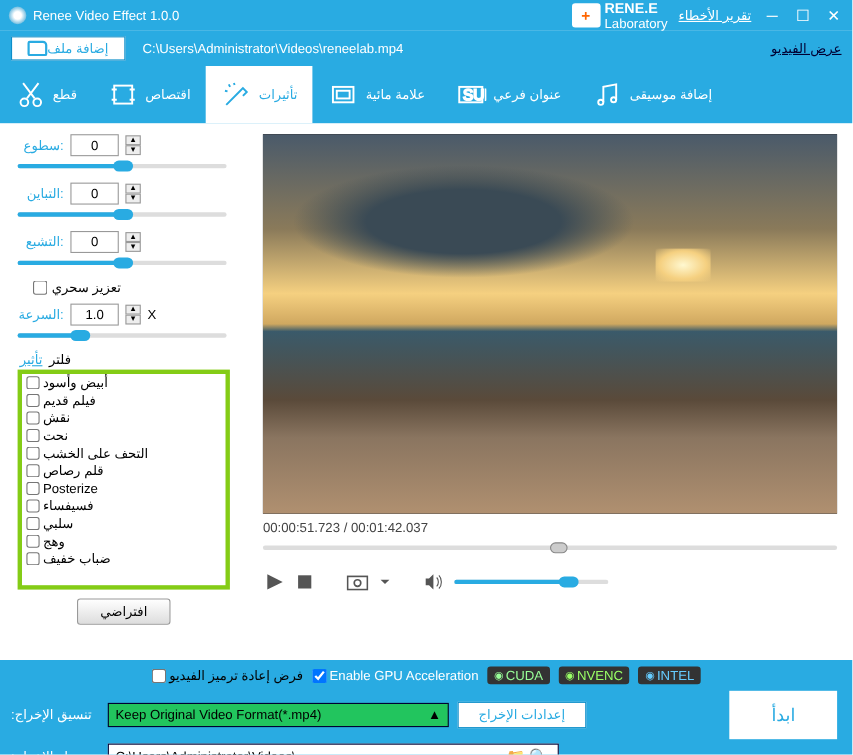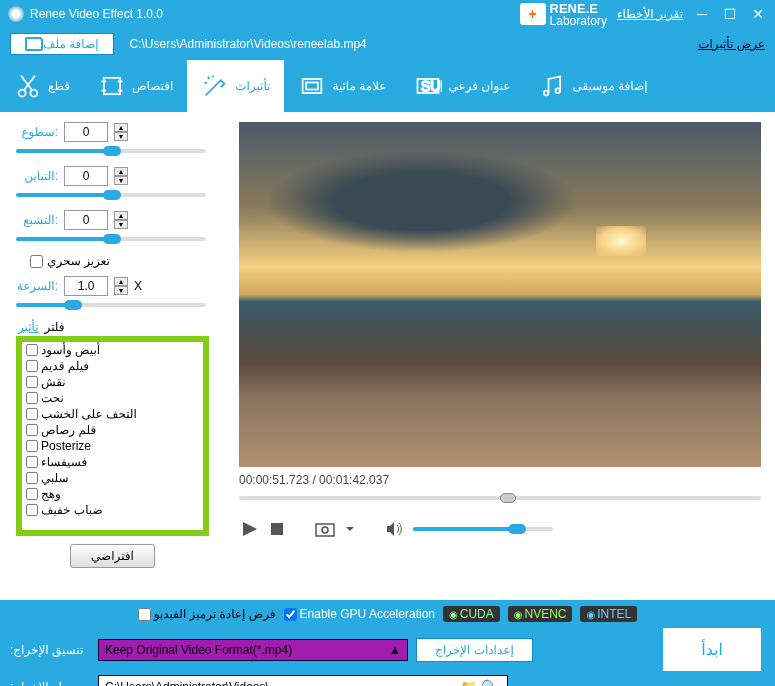--- a/index.html
+++ b/index.html
@@ -29,21 +29,21 @@
 .spin { width:14px; display:flex; flex-direction:column; }
 .spin div { height:9px; border:1px solid #999; background:#eee; font-size:7px; text-align:center; line-height:7px; cursor:pointer; }
 .slider { width:190px; height:14px; position:relative; margin:2px 0 8px 6px; }
 .track { position:absolute; top:5px; height:4px; width:100%; background:#ddd; border-radius:2px; }
 .fill { position:absolute; top:5px; height:4px; background:#29abe2; border-radius:2px; }
 .thumb { position:absolute; top:2px; width:18px; height:10px; background:#29abe2; border-radius:5px; }
 .chk { display:flex; align-items:center; gap:4px; margin:4px 0 8px 8px;padding-left:12px; }
 .chk input { width:13px; height:13px; }
 .filterhdr { display:flex; gap:6px; margin:4px 0 2px 8px; }
 .filterhdr span:first-child { color:#29abe2; text-decoration:underline; }
-.filterlist { border:6px solid #84cc16; height:200px; overflow-y:scroll; margin:0 6px; }
+.filterlist { border:4px solid #84cc16; height:200px; overflow-y:scroll; margin:0 6px; }
 .fitem { display:flex; align-items:center; gap:3px; padding:1px 4px; }
 .fitem input { width:12px; height:12px; }
 .defbtn { display:block; margin:8px auto 0; padding:4px 20px; border:1px solid #999; background:linear-gradient(#fff,#ddd); border-radius:3px; cursor:pointer; }
 .right { flex:1; padding:10px 14px; display:flex; flex-direction:column; }
 .video { width:100%; height:345px; background:#000; position:relative; overflow:hidden; }
 .sky { position:absolute; inset:0; background:linear-gradient(180deg,#4a5a6a 0%,#8a7a5a 25%,#f5d080 42%,#d0a860 50%,#3a5a6a 52%,#5a4a3a 70%,#8a7560 80%,#b09070 100%); }
 .cloud { position:absolute; width:60%; height:30%; left:5%; top:8%; background:radial-gradient(ellipse,#3a4a55 40%,transparent 70%); }
 .sun { position:absolute; right:22%; top:30%; width:50px; height:30px; background:radial-gradient(ellipse,#fff8d0,#f5d080 60%,transparent); }
 .timetxt { margin-top:6px; color:#444; }
 .seek { margin-top:4px; position:relative; height:14px; }
@@ -53,21 +53,21 @@
 .pbtn { cursor:pointer; }
 .vol { width:140px; height:10px; position:relative; }
 .vol .track{ top:3px; } .vol .fill{ top:3px; width:70%; } .vol .thumb{ top:0; left:68%; }
 .bottom { background:#29abe2; padding:6px 10px 12px; }
 .optrow { display:flex; align-items:center; justify-content:center; gap:8px; margin-bottom:6px; }
 .optrow label { color:#fff; display:flex; align-items:center; gap:3px; }
 .badge { background:#333; color:#9f9; padding:1px 6px; border-radius:3px; font-size:10px; display:flex; align-items:center; gap:2px; }
 .badge.c2{ color:#9f6; } .badge.c3{ color:#6cf; }
 .frow { display:flex; align-items:center; gap:8px; margin-top:4px; }
 .flbl { color:#fff; width:80px; text-align:left; }
-.sel { flex:0 0 310px; background:#a21caf; border:1px solid #003; padding:3px 6px; display:flex; justify-content:space-between; align-items:center; }
+.sel { flex:0 0 310px; background:#22c55e; border:1px solid #003; padding:3px 6px; display:flex; justify-content:space-between; align-items:center; }
 .obtn { background:#fff; color:#29abe2; border:1px solid #0d8ec9; padding:4px 18px; cursor:pointer; }
 .startbtn { background:#fff; color:#29abe2; border:none; padding:12px 38px; font-size:16px; cursor:pointer; margin-right:4px; }
 .path2 { flex:0 0 410px; background:#fff; border:1px solid #003; padding:3px 6px; display:flex; align-items:center; }
 .path2 span:first-child { flex:1; }
 .ficon { color:#29abe2; margin:0 2px; cursor:pointer; font-size:14px; }
 .tab svg { width:28px; height:28px; }
 </style>
 </head>
 <body>
 
@@ -87,21 +87,21 @@
     <div class="winbtn">✕</div>
   </div>
 </div>
 
 <div class="toolbar2">
   <div class="addfile">
     <div class="addfile-icon"></div>
     <span>إضافة ملف</span>
   </div>
   <span class="pathtxt">C:\Users\Administrator\Videos\reneelab.mp4</span>
-  <span class="demolink">عرض تأثيرات</span>
+  <span class="demolink">عرض الفيديو</span>
 </div>
 
 <div class="tabbar">
   <div class="tab">
       <svg viewBox="0 0 24 24" fill="none" stroke="#fff" stroke-width="1.5">
         <circle cx="7" cy="18" r="3"></circle>
         <circle cx="17" cy="18" r="3"></circle>
         <path d="M9 15L18 3M15 15L6 3"></path>
       </svg>
       <span>قطع</span>

